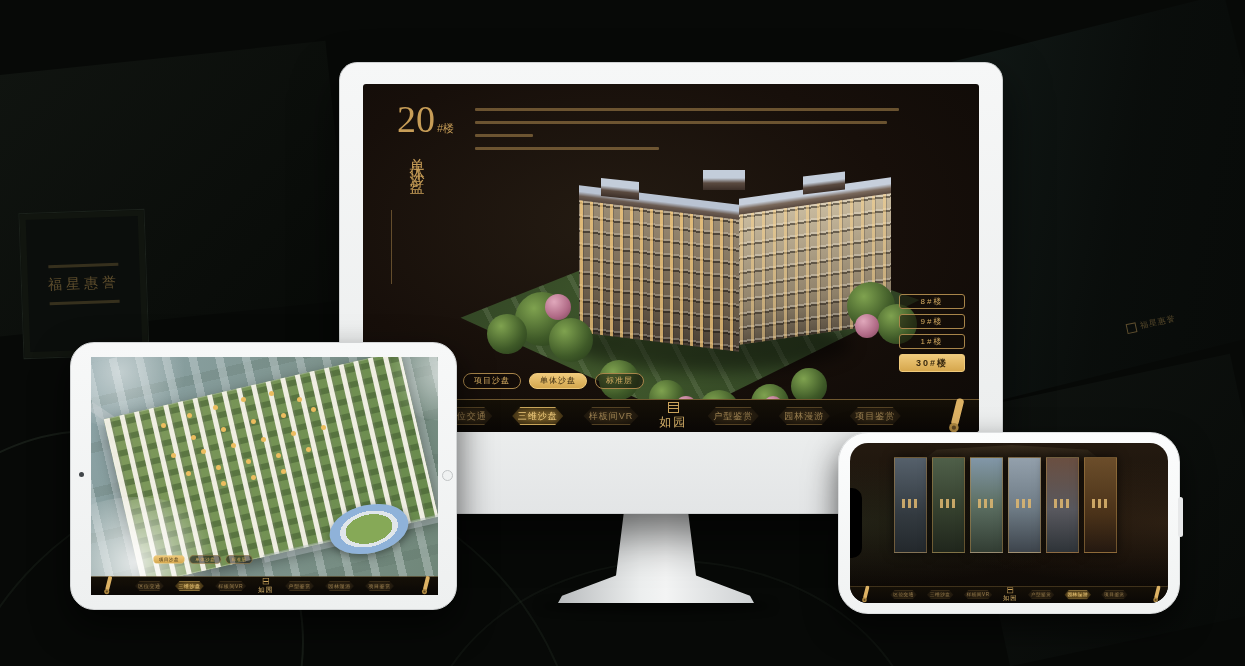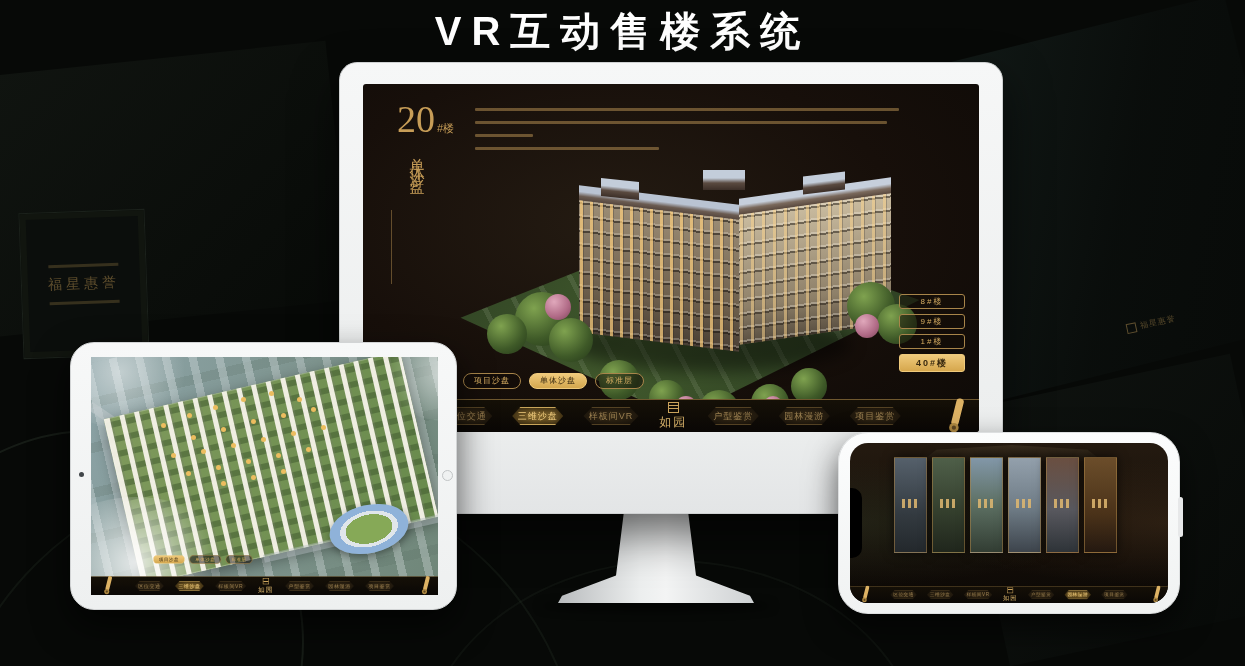--- a/index.html
+++ b/index.html
@@ -198,21 +198,20 @@
   <div class="bg-plaque">
     <span class="tiny-bar"></span>
     <span class="plaque-text">福星惠誉</span>
     <span class="tiny-bar"></span>
   </div>
   <div class="bg-brand">
     <span class="brand-sq"></span>
     <span>福星惠誉</span>
   </div>
 
-  <h1 class="page-title">VR互动售楼系统</h1>
 
   <div class="stand-shadow"></div>
   <div class="stand-neck"></div>
   <div class="monitor">
     <div class="m-screen">
 
       <div class="hdr20">
         <div>
           <span class="blk-no">20</span><span class="blk-suf">#楼</span>
         </div>
@@ -254,21 +253,21 @@
         <div class="tree" style="left:300px;top:238px;width:38px;height:38px;"></div>
         <div class="tree" style="left:340px;top:222px;width:36px;height:36px;"></div>
         <div class="tree p" style="left:224px;top:250px;width:22px;height:22px;"></div>
         <div class="tree p" style="left:312px;top:250px;width:20px;height:20px;"></div>
       </div>
 
       <div class="floor-col">
         <div class="fbtn">8#楼</div>
         <div class="fbtn">9#楼</div>
         <div class="fbtn">1#楼</div>
-        <div class="fbtn active">40#楼</div>
+        <div class="fbtn active">30#楼</div>
       </div>
 
       <div class="pills">
         <div class="pill">项目沙盘</div>
         <div class="pill active">单体沙盘</div>
         <div class="pill">标准层</div>
       </div>
 
       <nav class="navbar no-left">
 

